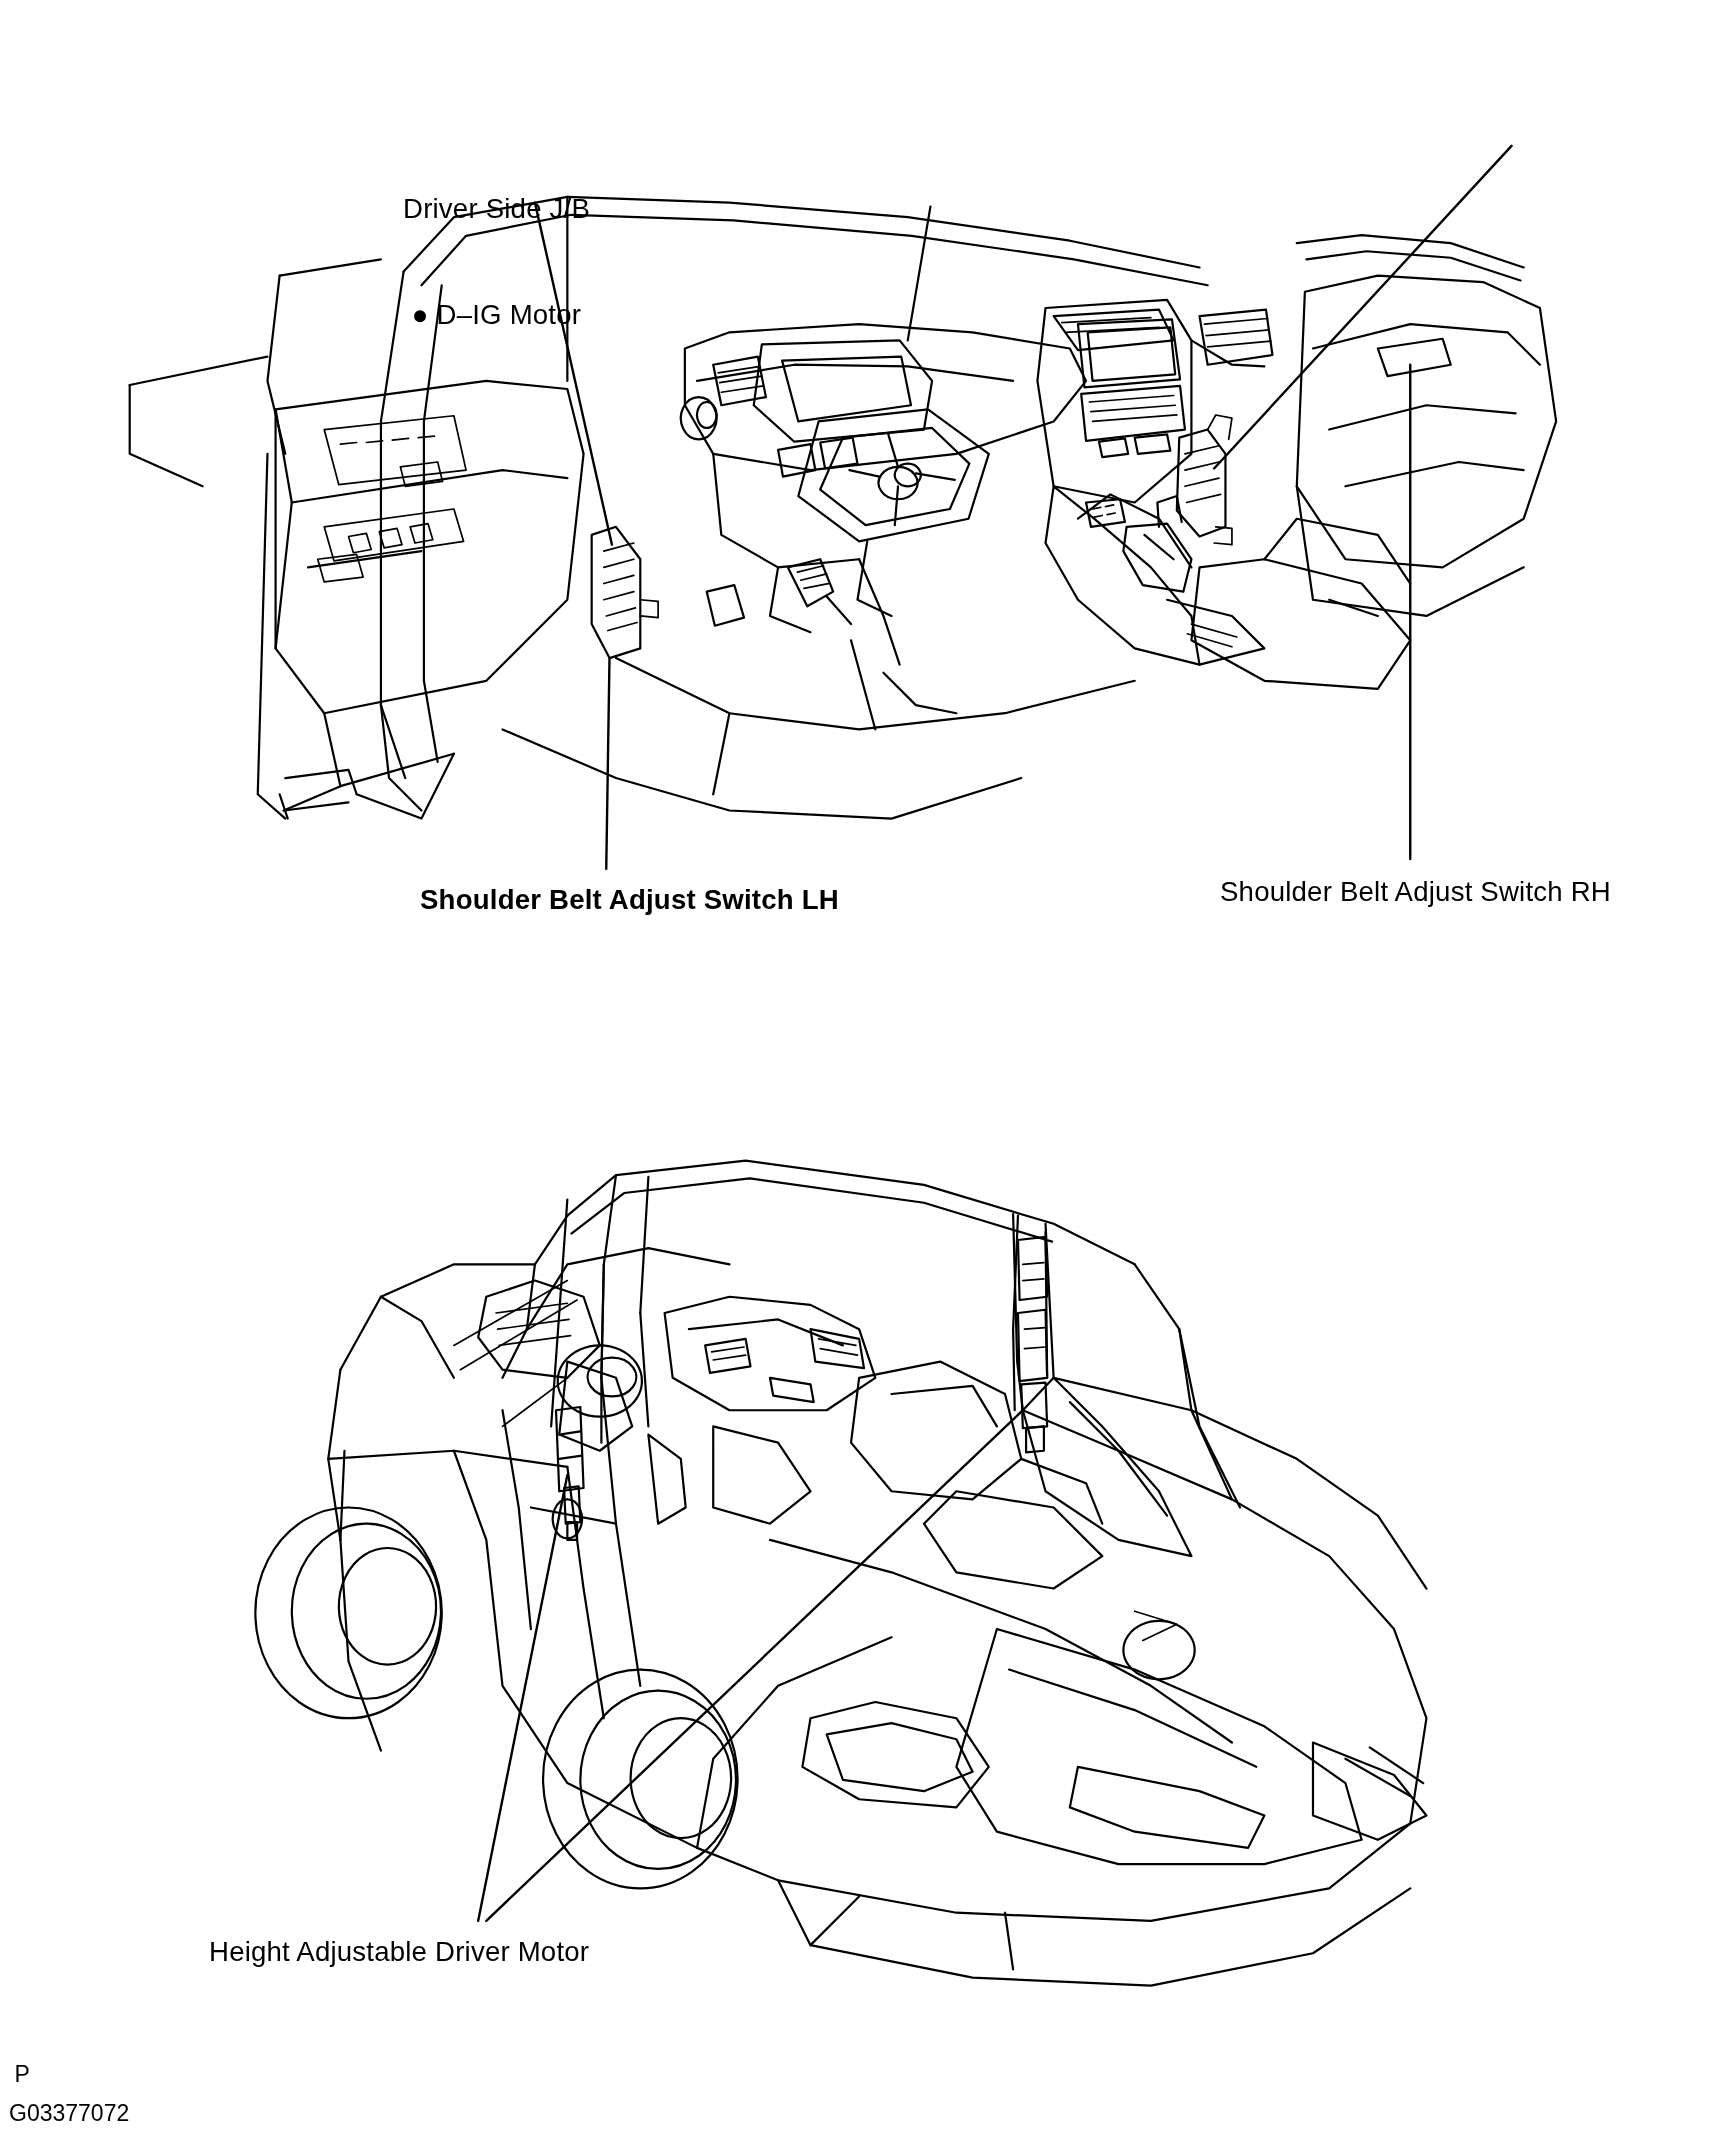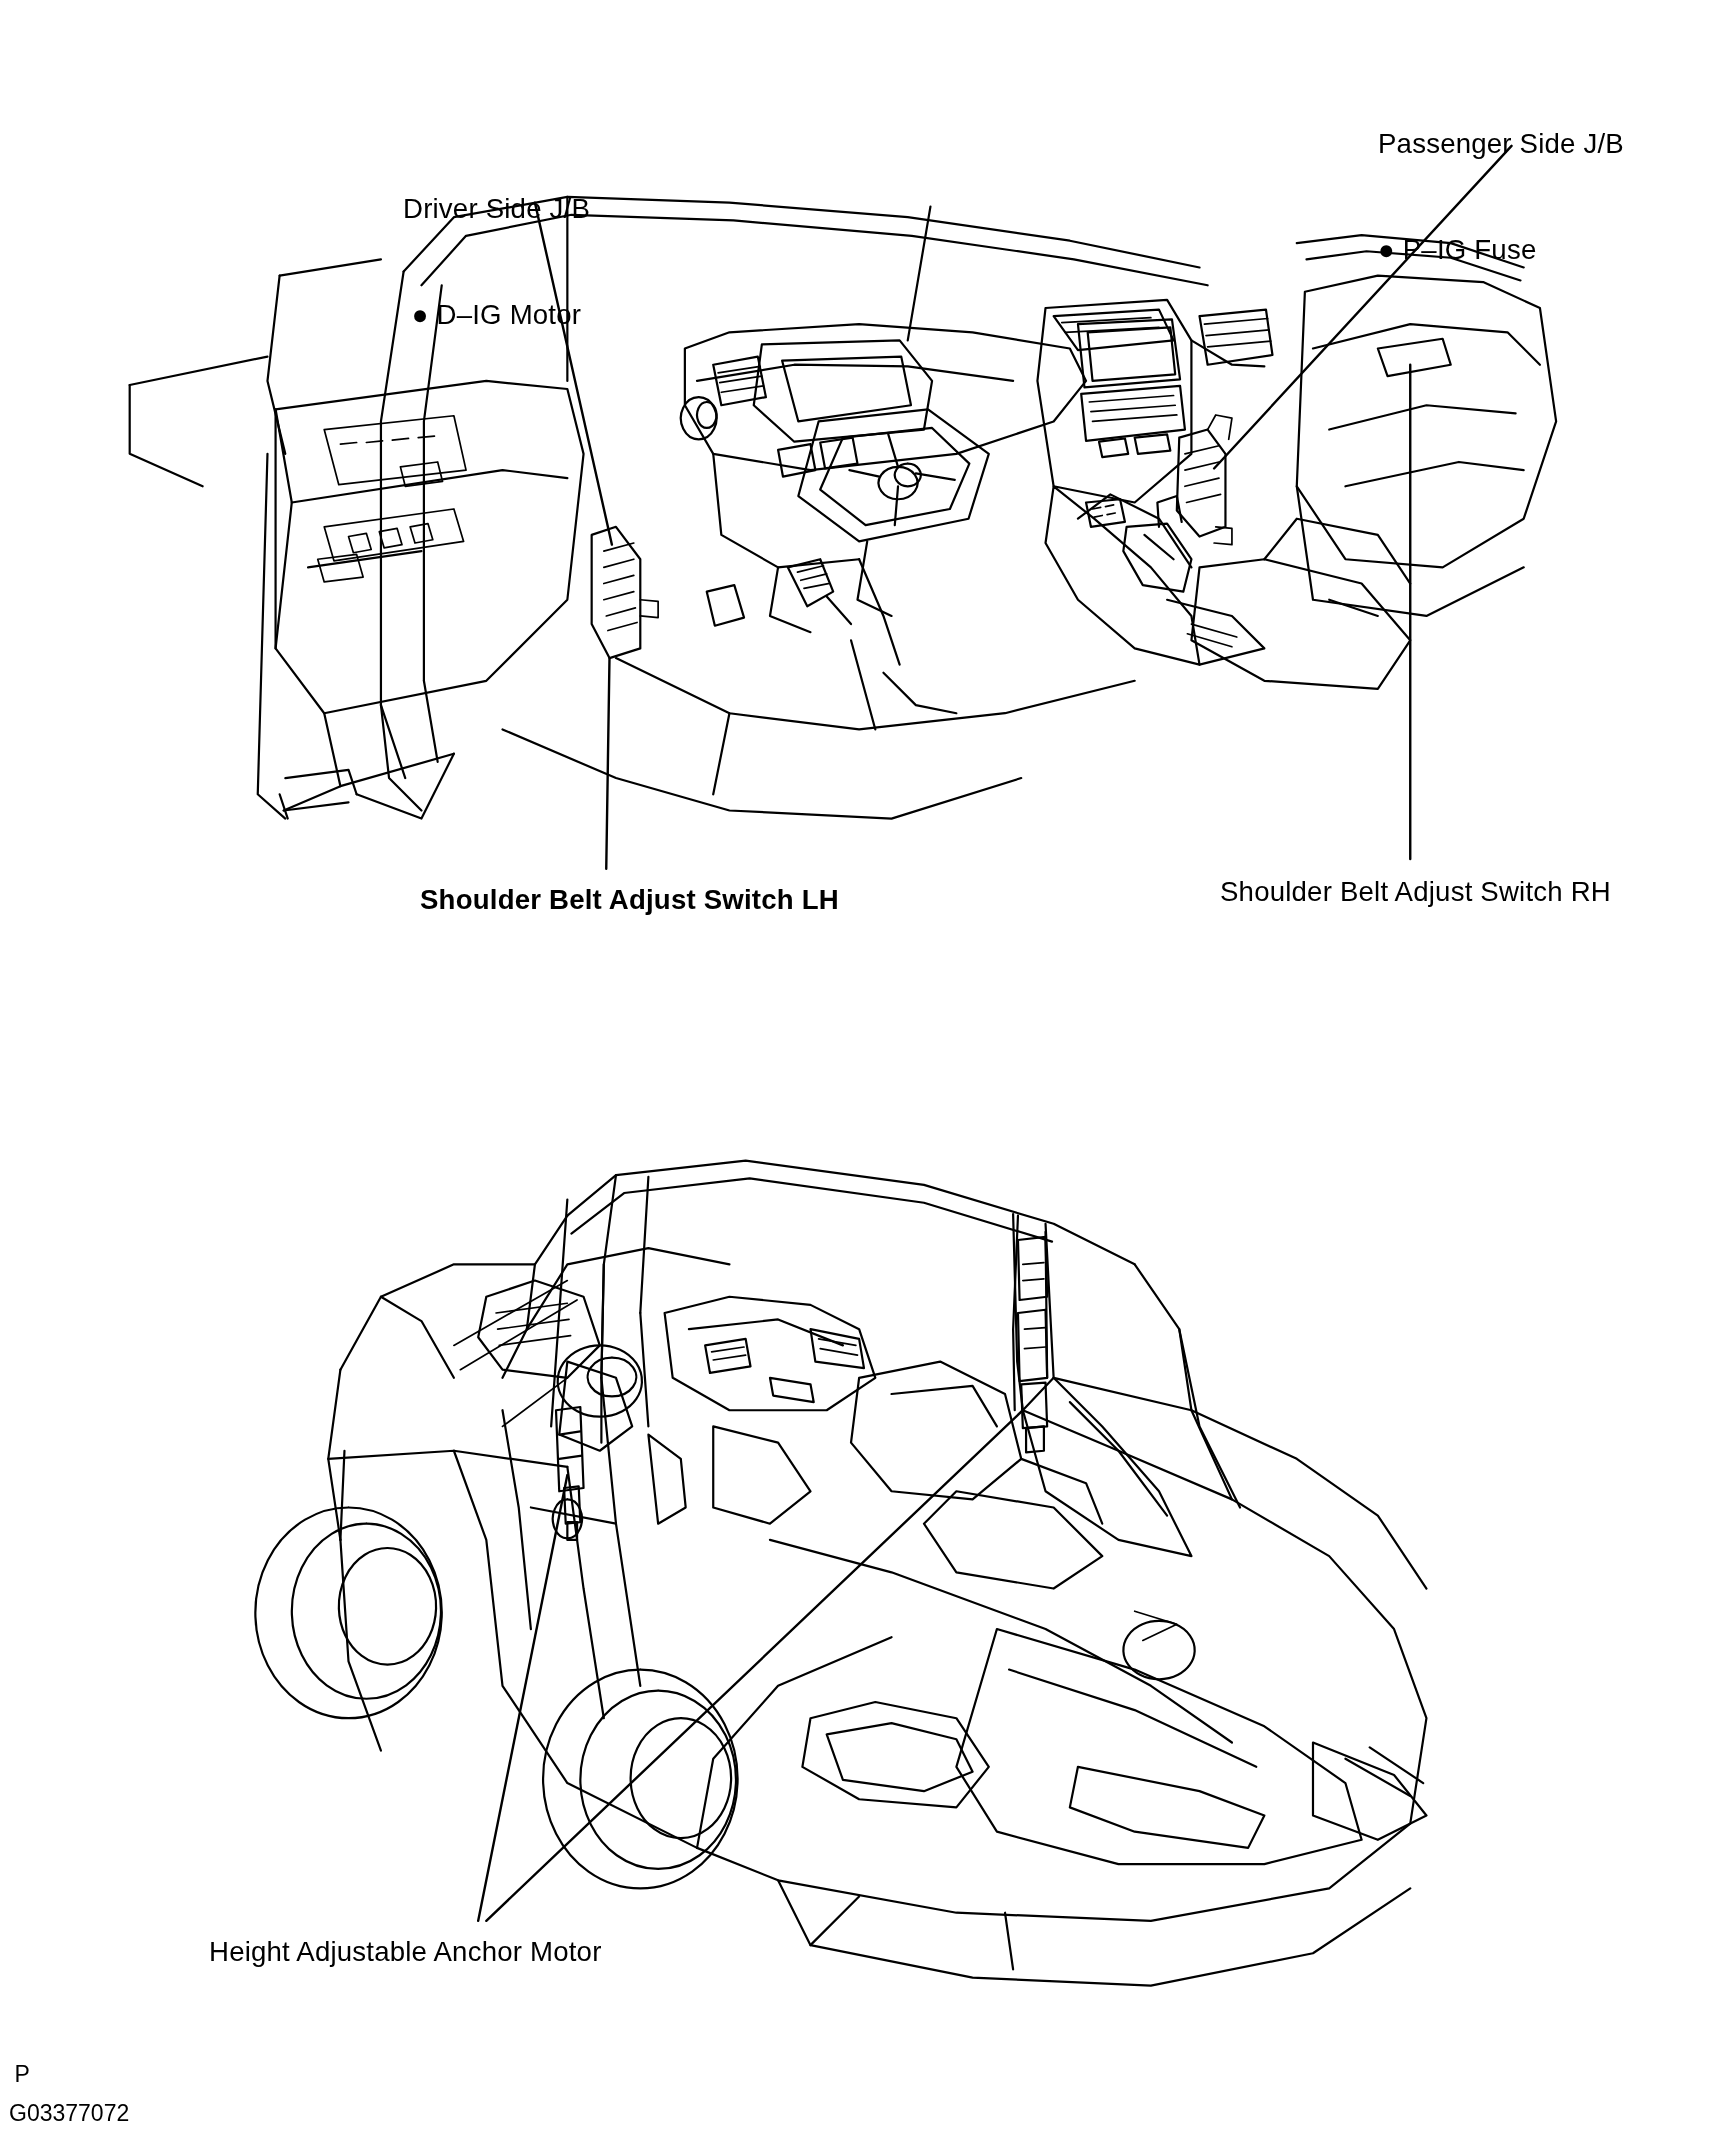--- a/index.html
+++ b/index.html
@@ -313,28 +313,24 @@
       <path class="leader" d="M590 2370 L700 1820"></path>
       <path class="leader" d="M600 2370 L1262 1740"></path>
     </g>
   </svg>
 
   <div class="label" style="left:403px; top:120px;text-align:center;">
     <span class="bullet-line">Driver Side J/B</span>
     <span class="bullet-line">● <span>D–IG Motor</span></span>
   </div>
 
-  <div class="label" style="left:1378px; top:55px;">
-    <span class="bullet-line">Passenger Side J/B</span>
-    <span class="bullet-line">● <span>P–IG Fuse</span></span>
-  </div>
 
   <div class="label" style="left:420px; top:882px;font-weight:bold;">Shoulder Belt Adjust Switch LH</div>
 
   <div class="label" style="left:1220px; top:874px;">Shoulder Belt Adjust Switch RH</div>
 
-  <div class="label" style="left:209px; top:1934px;">Height Adjustable Anchor Motor</div>
+  <div class="label" style="left:209px; top:1934px;">Height Adjustable Driver Motor</div>
 
   <div class="footer-code" style="left:14.6px; top:2058px;">P</div>
   <div class="footer-code" style="left:9px; top:2097px;">G03377072</div>
 
 </div>
 
 
 </body></html>

